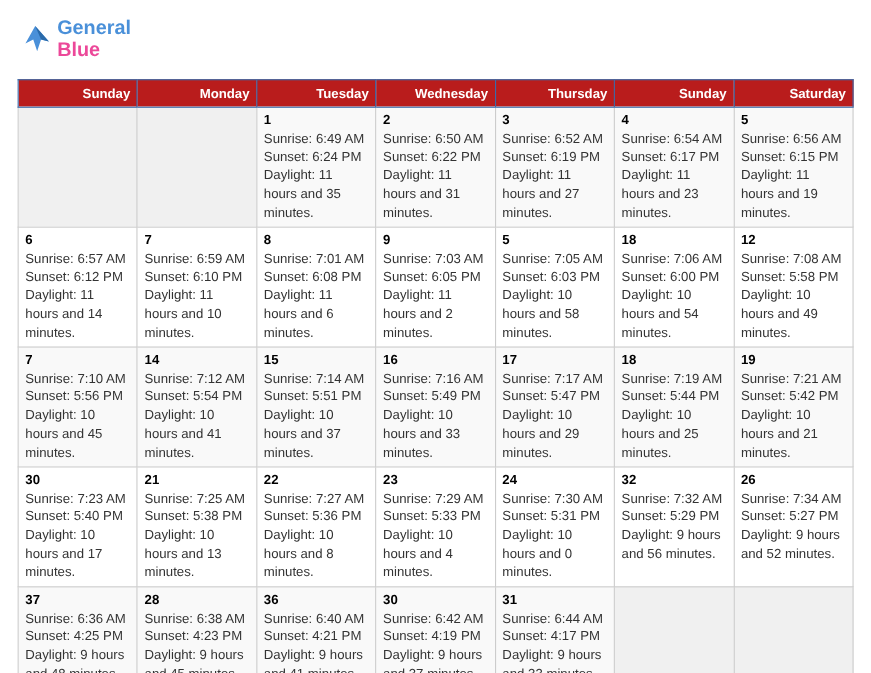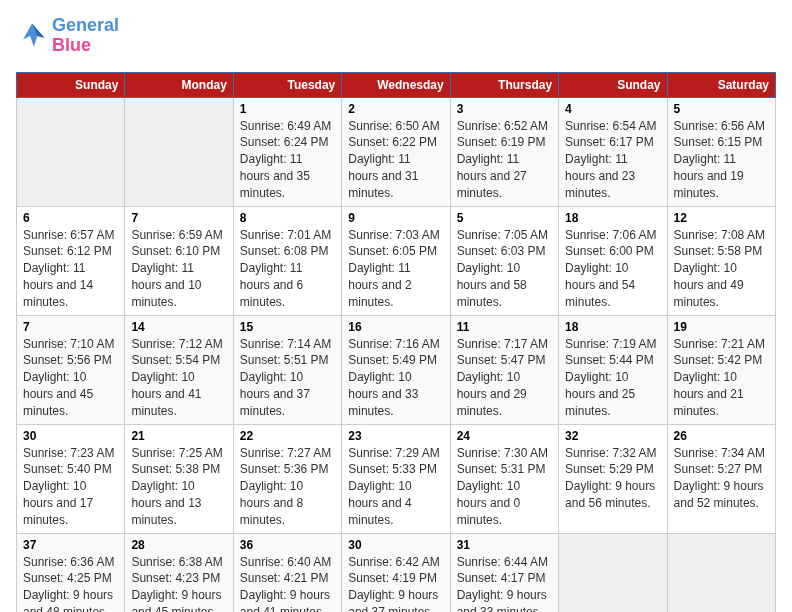--- a/index.html
+++ b/index.html
@@ -191,21 +191,21 @@
         </td>
         <td>
           <span class="day-num">15</span>
           <div class="day-info">Sunrise: 7:14 AM<br>Sunset: 5:51 PM<br>Daylight: 10 hours and 37 minutes.</div>
         </td>
         <td>
           <span class="day-num">16</span>
           <div class="day-info">Sunrise: 7:16 AM<br>Sunset: 5:49 PM<br>Daylight: 10 hours and 33 minutes.</div>
         </td>
         <td>
-          <span class="day-num">11</span>
+          <span class="day-num">17</span>
           <div class="day-info">Sunrise: 7:17 AM<br>Sunset: 5:47 PM<br>Daylight: 10 hours and 29 minutes.</div>
         </td>
         <td>
           <span class="day-num">18</span>
           <div class="day-info">Sunrise: 7:19 AM<br>Sunset: 5:44 PM<br>Daylight: 10 hours and 25 minutes.</div>
         </td>
         <td>
           <span class="day-num">19</span>
           <div class="day-info">Sunrise: 7:21 AM<br>Sunset: 5:42 PM<br>Daylight: 10 hours and 21 minutes.</div>
         </td>

